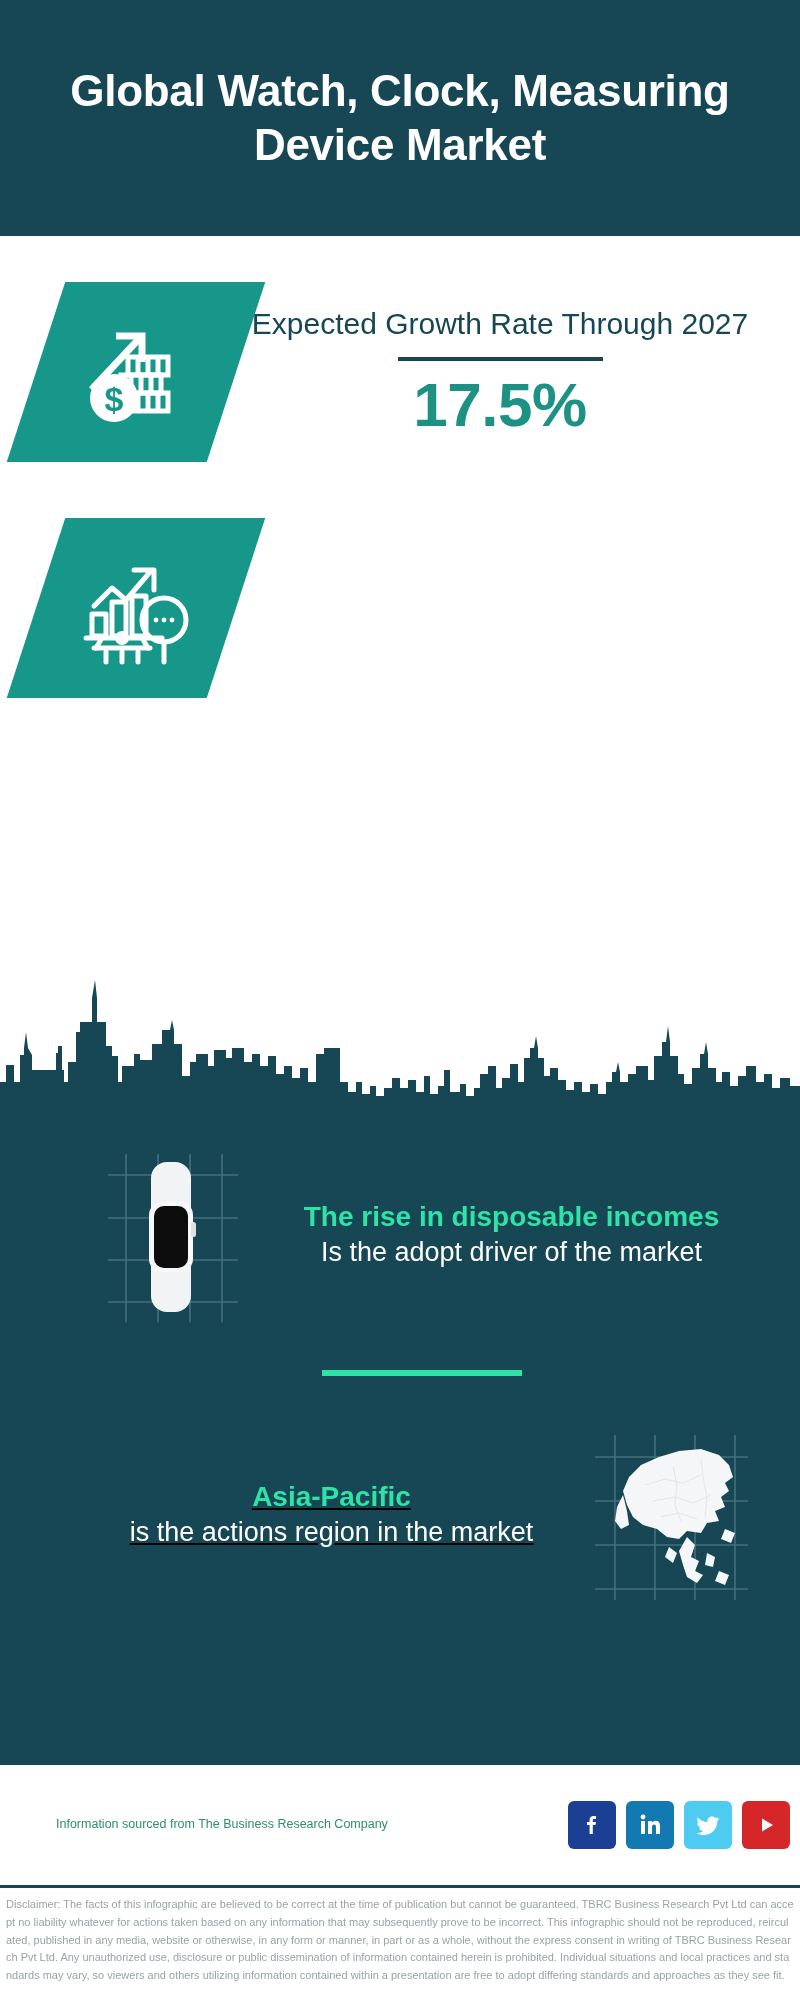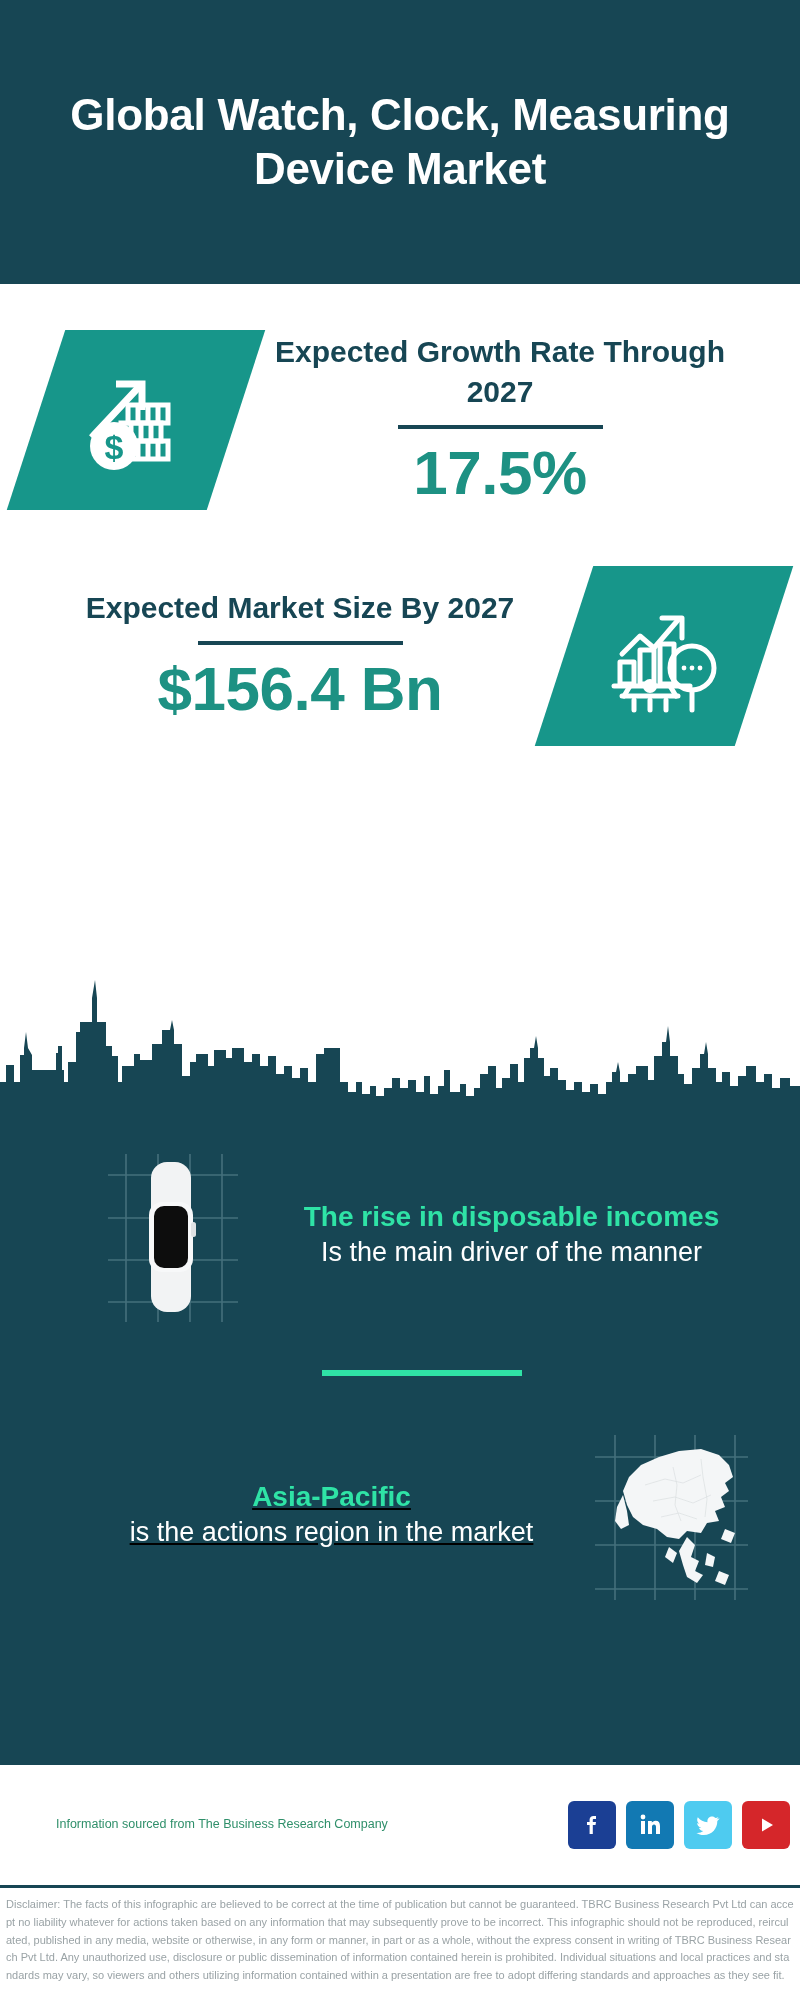--- a/index.html
+++ b/index.html
@@ -7,21 +7,21 @@
   body {
     width:800px; height:2000px;
     font-family:"Liberation Sans", sans-serif;
     background:#ffffff;
     overflow:hidden;
     position:relative;
   }
   
   .header {
     background:#174654;
-    height:284px;
+    height:236px;
     display:flex; align-items:center; justify-content:flex-start;
     padding:0 60px;
   }
   .header-title {
     color:#ffffff;
     font-size:44px;
     font-weight:bold;
     line-height:1.23;
     text-align:center;
     letter-spacing:-0.3px;
@@ -43,21 +43,21 @@
     flex:0 0 200px;
     background:#17968a;
     transform:skewX(-18deg);
     display:flex; align-items:center; justify-content:center;
     position:relative;
   }
   .para > svg { transform:skewX(18deg); }
   .metric-text { flex:1; text-align:center; padding:0 6px; }
   .metric-label {
     color:#174654;
-    font-size:30px; font-weight:bold;
+    font-size:30px; font-weight:normal;
     line-height:1.35;
   }
   .rule {
     height:4px; background:#174654;
     width:205px; margin:12px auto 8px auto;
   }
   .metric-value {
     color:#1d9183;
     font-size:62px; font-weight:bold;
     line-height:1.15;
@@ -176,25 +176,20 @@
       </svg>
     </div>
     <div class="metric-text">
       <div class="metric-label">Expected Growth Rate Through 2027</div>
       <div class="rule"></div>
       <div class="metric-value">17.5%</div>
     </div>
   </div>
 
   <div class="metric-row two">
-    <div class="metric-text">
-      <div class="metric-label">Expected Market Size By 2027</div>
-      <div class="rule"></div>
-      <div class="metric-value">$156.4 Bn</div>
-    </div>
     <div class="para">
       <svg width="120" height="120" viewBox="0 0 120 120" aria-hidden="true">
         <g fill="none" stroke="#ffffff" stroke-width="5" stroke-linecap="round" stroke-linejoin="round">
           <polyline points="18,58 36,40 50,52 74,24"></polyline>
           <polyline points="58,22 78,22 78,42"></polyline>
           <rect x="16" y="66" width="14" height="22"></rect>
           <rect x="36" y="54" width="14" height="34"></rect>
           <rect x="56" y="48" width="14" height="40"></rect>
           <line x1="10" y1="90" x2="86" y2="90"></line>
           <circle cx="46" cy="90" r="7" fill="#ffffff" stroke="none"></circle>
@@ -237,21 +232,21 @@
           <line x1="134" y1="14" x2="134" y2="182"></line>
         </g>
         <rect x="63" y="22" width="40" height="150" rx="16" fill="#f2f3f4"></rect>
         <rect x="61" y="62" width="44" height="70" rx="13" fill="#f7f8f9"></rect>
         <rect x="66" y="66" width="34" height="62" rx="10" fill="#0d0d0d"></rect>
         <rect x="103" y="82" width="5" height="15" rx="2.5" fill="#dfe2e4"></rect>
       </svg>
     </div>
     <div class="fact-text">
       <div class="fact-accent">The rise in disposable incomes</div>
-      <div class="fact-body">Is the main driver of the manner</div>
+      <div class="fact-body">Is the adopt driver of the market</div>
     </div>
   </div>
 
   <div class="green-divider"></div>
 
   <div class="fact-row region">
     <div class="fact-text">
       <div class="fact-accent">Asia-Pacific</div>
       <div class="fact-body">is the actions region in the market</div>
     </div>

